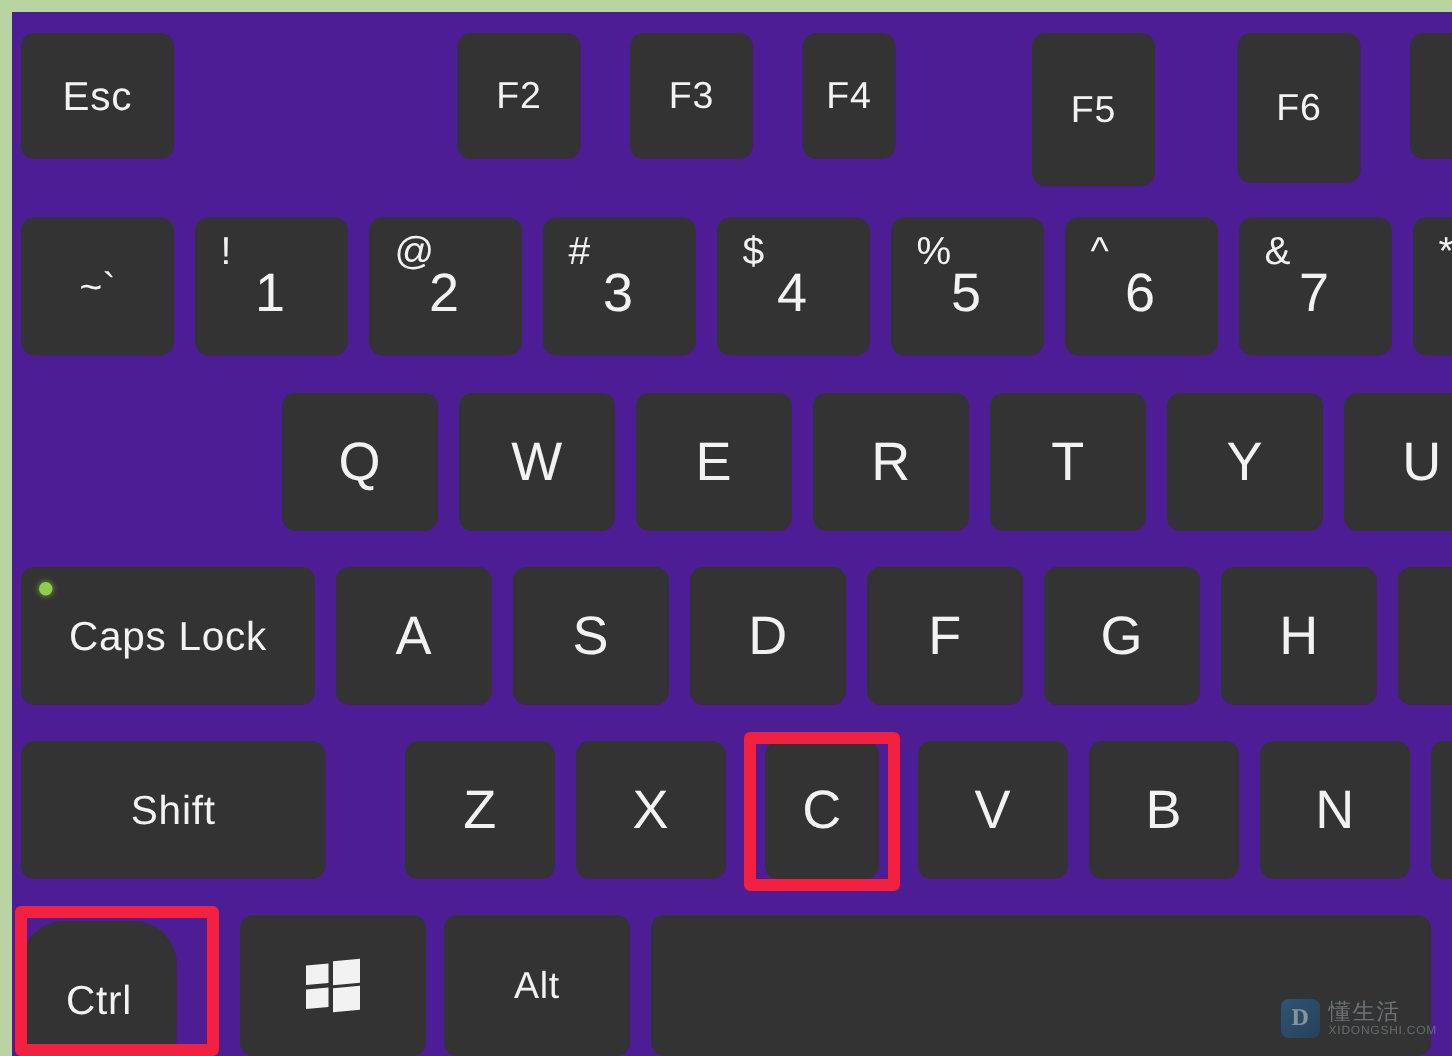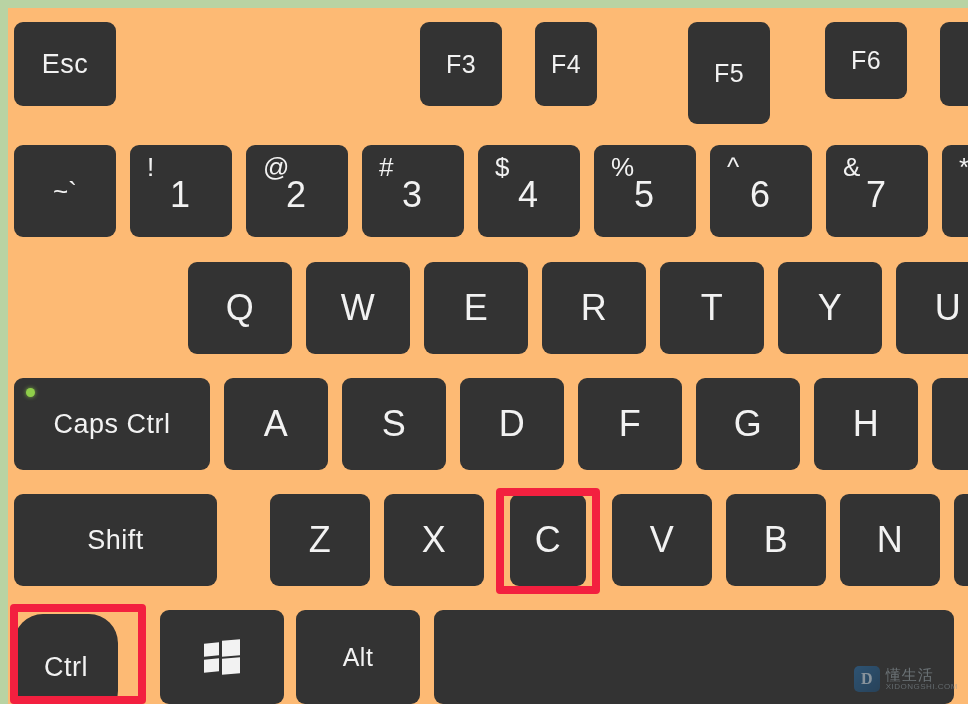--- a/index.html
+++ b/index.html
@@ -15,21 +15,21 @@
     font-family: "Liberation Sans", sans-serif;
     background: #b9d3a3;
   }
   
   #keyboard {
     position: absolute;
     left: 8px;
     top: 8px;
     width: 960px;
     height: 696px;
-    background: #fdba74;
+    background: #4c1d95;
     overflow: hidden;
   }
   .key {
     position: absolute;
     background: #333333;
     border-radius: 9px;
     box-sizing: border-box;
     color: #f2f2f2;
     display: flex;
     align-items: center;
@@ -139,30 +139,33 @@
   }
 </style>
 </head>
 <body>
 
 <div id="screenshot">
   <div id="keyboard">
       <div class="key word" style="left: 6px; top: 14px; width: 102px; height: 84px;">
         <span class="label">Esc</span>
       </div>
+      <div class="key fn" style="left: 297px; top: 14px; width: 82px; height: 84px;">
+        <span class="label">F2</span>
+      </div>
       <div class="key fn" style="left: 412px; top: 14px; width: 82px; height: 84px;">
         <span class="label">F3</span>
       </div>
       <div class="key fn" style="left: 527px; top: 14px; width: 62px; height: 84px;">
         <span class="label">F4</span>
       </div>
       <div class="key fn" style="left: 680px; top: 14px; width: 82px; height: 102px;">
         <span class="label">F5</span>
       </div>
-      <div class="key fn" style="left: 817px; top: 14px; width: 82px; height: 77px;">
+      <div class="key fn" style="left: 817px; top: 14px; width: 82px; height: 100px;">
         <span class="label">F6</span>
       </div>
       <div class="key fn" style="left: 932px; top: 14px; width: 82px; height: 84px;"></div>
       <div class="key tilde" style="left: 6px; top: 137px; width: 102px; height: 92px;">
         <span class="shift">~</span>
         <span class="base">`</span>
       </div>
       <div class="key num" style="left: 122px; top: 137px; width: 102px; height: 92px;">
         <span class="shift">!</span>
         <span class="base">1</span>
@@ -210,21 +213,21 @@
         <span class="label">T</span>
       </div>
       <div class="key letter" style="left: 770px; top: 254px; width: 104px; height: 92px;">
         <span class="label">Y</span>
       </div>
       <div class="key letter" style="left: 888px; top: 254px; width: 104px; height: 92px;">
         <span class="label">U</span>
       </div>
       <div class="key word" style="left: 6px; top: 370px; width: 196px; height: 92px;">
         <div class="led"></div>
-        <span class="label">Caps Ctrl</span>
+        <span class="label">Caps Lock</span>
       </div>
       <div class="key letter" style="left: 216px; top: 370px; width: 104px; height: 92px;">
         <span class="label">A</span>
       </div>
       <div class="key letter" style="left: 334px; top: 370px; width: 104px; height: 92px;">
         <span class="label">S</span>
       </div>
       <div class="key letter" style="left: 452px; top: 370px; width: 104px; height: 92px;">
         <span class="label">D</span>
       </div>

